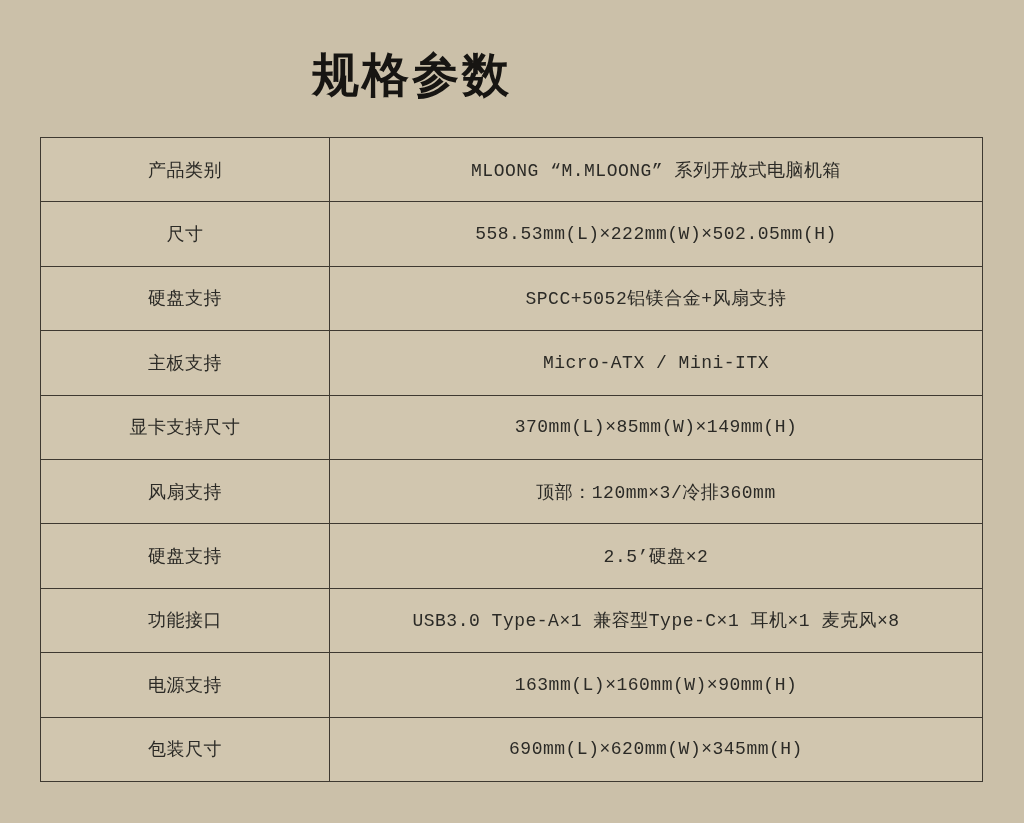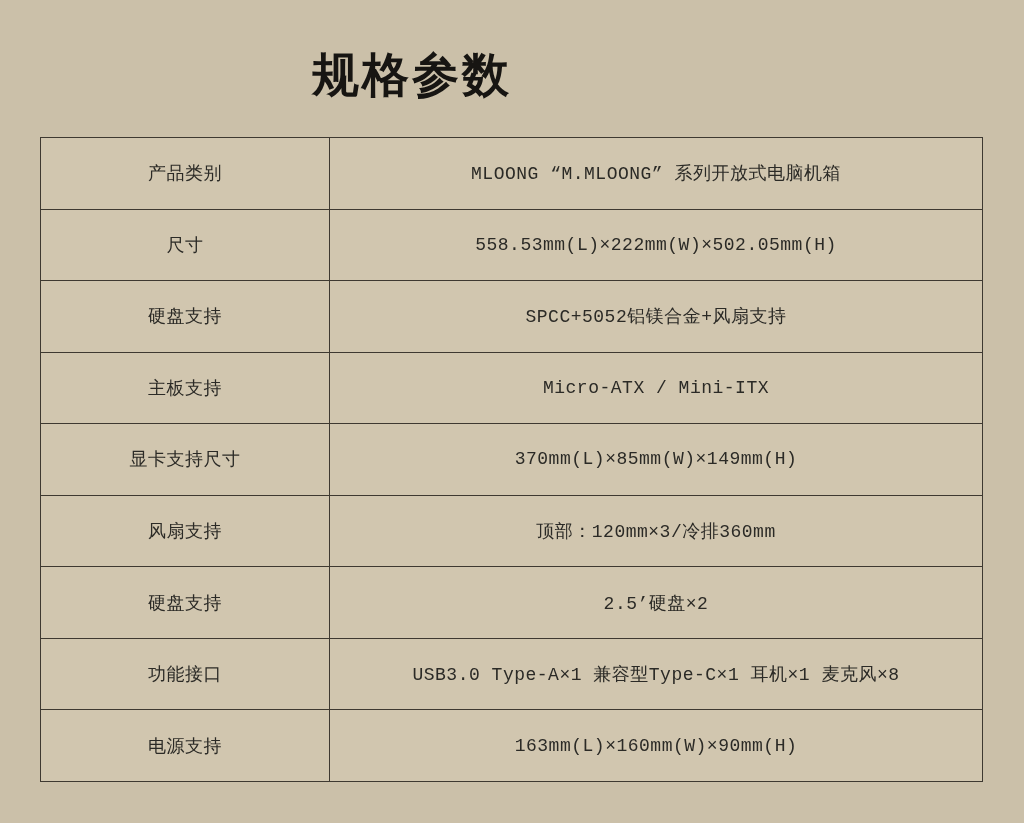--- a/index.html
+++ b/index.html
@@ -97,15 +97,19 @@
           <td class="spec-value">2.5’硬盘×2</td>
         </tr>
         <tr>
           <td class="spec-label">功能接口</td>
           <td class="spec-value">USB3.0 Type-A×1 兼容型Type-C×1 耳机×1 麦克风×8</td>
         </tr>
         <tr>
           <td class="spec-label">电源支持</td>
           <td class="spec-value">163mm(L)×160mm(W)×90mm(H)</td>
         </tr>
+        <tr>
+          <td class="spec-label">包装尺寸</td>
+          <td class="spec-value">690mm(L)×620mm(W)×345mm(H)</td>
+        </tr>
       </tbody>
   </table>
 </div>
 
 </body></html>

